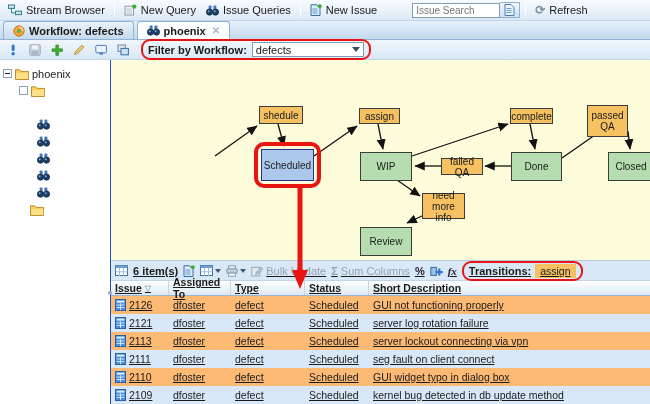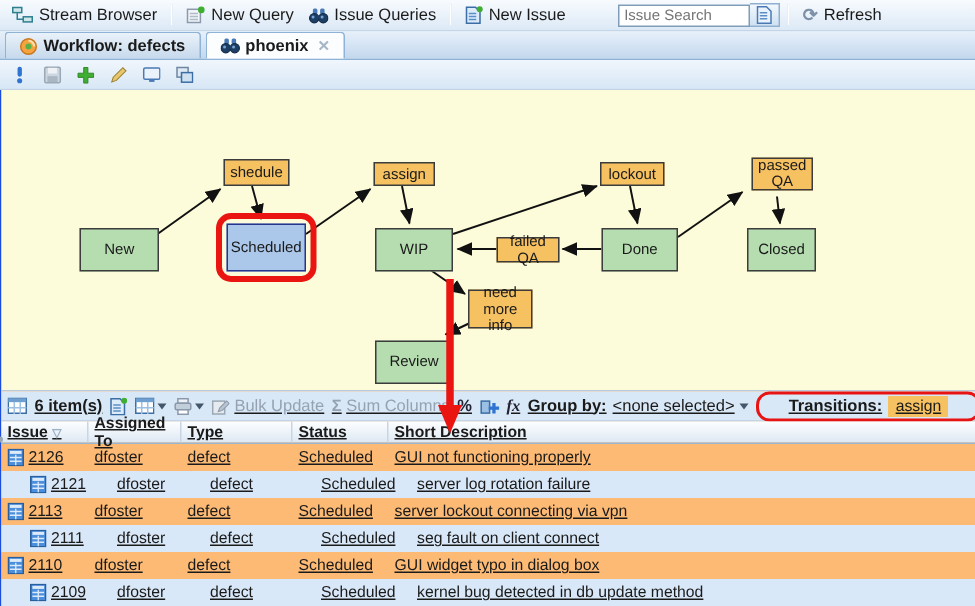--- a/index.html
+++ b/index.html
@@ -68,29 +68,29 @@
   .grid-toolbar { height:20px; display:flex; align-items:center; gap:5px; padding:0 4px;
     background:#d9e8f7; border-bottom:1px solid #c2d4e6; white-space:nowrap; }
   .gcount { font-weight:bold; }
   .gray { color:#94a2b2; }
   .sigma { color:#94a2b2; font-weight:bold; font-size:11px; }
   .pct { font-weight:bold; color:#223; }
   .fx { font-style:italic; font-weight:bold; color:#223; font-family:"Liberation Serif", serif; }
   .groupby { display:flex; align-items:center; gap:4px; margin-left:auto; }
   .blabel { font-weight:bold; }
   .trans-ring { display:flex; align-items:center; gap:4px; border:2px solid #e81414;
-    border-radius:9px; padding:1px 20px; margin-right:1px; }
+    border-radius:9px; padding:1px 5px; margin-right:1px; }
   .chip { background:#f5c161; padding:1px 5px; font-size:10.5px; }
 
   .ghead { height:15px; display:flex; background:linear-gradient(#fdfeff,#dde8f3);
     border-bottom:1px solid #9ab5d0; font-weight:bold; font-size:10.5px; }
   .hcell { display:flex; align-items:center; gap:3px; padding:0 4px; border-right:1px solid #c8d6e4; }
   .sort { color:#9ab0c6; font-size:8px; }
   .grow { height:18px; display:flex; align-items:center; font-size:10.5px; }
-  .grow.alt { background:#d9e8f8;padding-left:15px; }
+  .grow.alt { background:#d9e8f8; }
   .gcell { padding:0 4px; display:flex; align-items:center; gap:3px; overflow:hidden; white-space:nowrap; }
   .w0{width:58px;flex:none} .w1{width:62px;flex:none} .w2{width:74px;flex:none} .w3{width:64px;flex:none} .w4{flex:1}
 
   .big-red-arrow { position:absolute; z-index:60; pointer-events:none; }
 </style>
 </head>
 <body>
 
 <svg width="0" height="0" style="position:absolute" aria-hidden="true">
   <defs>
@@ -263,20 +263,27 @@
     </span>
     <span class="ibtn">
       <svg width="12" height="12" viewBox="0 0 12 12">
           <use href="#ic-monitor"></use>
         </svg>
     </span>
     <span class="ibtn">
       <svg width="12" height="12" viewBox="0 0 12 12">
           <use href="#ic-copy"></use>
         </svg>
+    </span>
+    <span class="filter-ring">
+      <span class="filter-label">Filter by Workflow:</span>
+      <span class="combo">
+        <span>defects</span>
+        <span class="dda"></span>
+      </span>
     </span>
   </div>
 
   <div class="main">
 
     <div class="tree">
       <div class="titem" style="padding-left:3px">
         <span class="expander">
             <span class="minus"></span>
           </span>
@@ -358,35 +365,32 @@
           </g>
         </svg>
 
         <div class="node trans" style="left:148px;top:46px;width:44px;height:18px">
             <span>shedule</span>
           </div>
         <div class="node trans" style="left:248px;top:48px;width:41px;height:16px">
             <span>assign</span>
           </div>
         <div class="node trans" style="left:399px;top:48px;width:43px;height:16px">
-            <span>lockout</span>
+            <span>complete</span>
           </div>
         <div class="node trans" style="left:330px;top:98px;width:42px;height:17px">
             <span>failed QA</span>
           </div>
-        <div class="node trans" style="left:500px;top:45px;width:41px;height:22px">
+        <div class="node trans" style="left:476px;top:45px;width:41px;height:32px">
             <span>passed QA</span>
           </div>
         <div class="node trans" style="left:311px;top:133px;width:43px;height:26px">
             <span>need more info</span>
           </div>
 
-        <div class="node state" style="left:52px;top:92px;width:53px;height:29px">
-            <span>New</span>
-          </div>
         <div class="node state blue" style="left:150px;top:89px;width:53px;height:32px">
             <span>Scheduled</span>
           </div>
         <div class="node state" style="left:249px;top:92px;width:52px;height:29px">
             <span>WIP</span>
           </div>
         <div class="node state" style="left:400px;top:92px;width:51px;height:29px">
             <span>Done</span>
           </div>
         <div class="node state" style="left:497px;top:92px;width:46px;height:29px">
@@ -431,27 +435,20 @@
           </span>
           <span style="display:flex;align-items:center;gap:3px">
             <span class="sigma">Σ</span>
             <span class="gray">Sum Columns</span>
           </span>
           <span class="pct">%</span>
           <svg width="13" height="12" viewBox="0 0 13 12">
               <use href="#ic-addcol"></use>
             </svg>
           <span class="fx">fx</span>
-          <span class="groupby">
-            <span class="blabel">Group by:</span>
-            <span style="display:flex;align-items:center;gap:3px">
-              <span>&lt;none selected&gt;</span>
-              <span class="dda sm"></span>
-            </span>
-          </span>
           <span class="trans-ring">
             <span class="blabel">Transitions:</span>
             <span class="chip">assign</span>
           </span>
         </div>
 
         <div class="ghead">
           <div class="hcell w0">
             <span>Issue</span>
             <span class="sort">▽</span>

